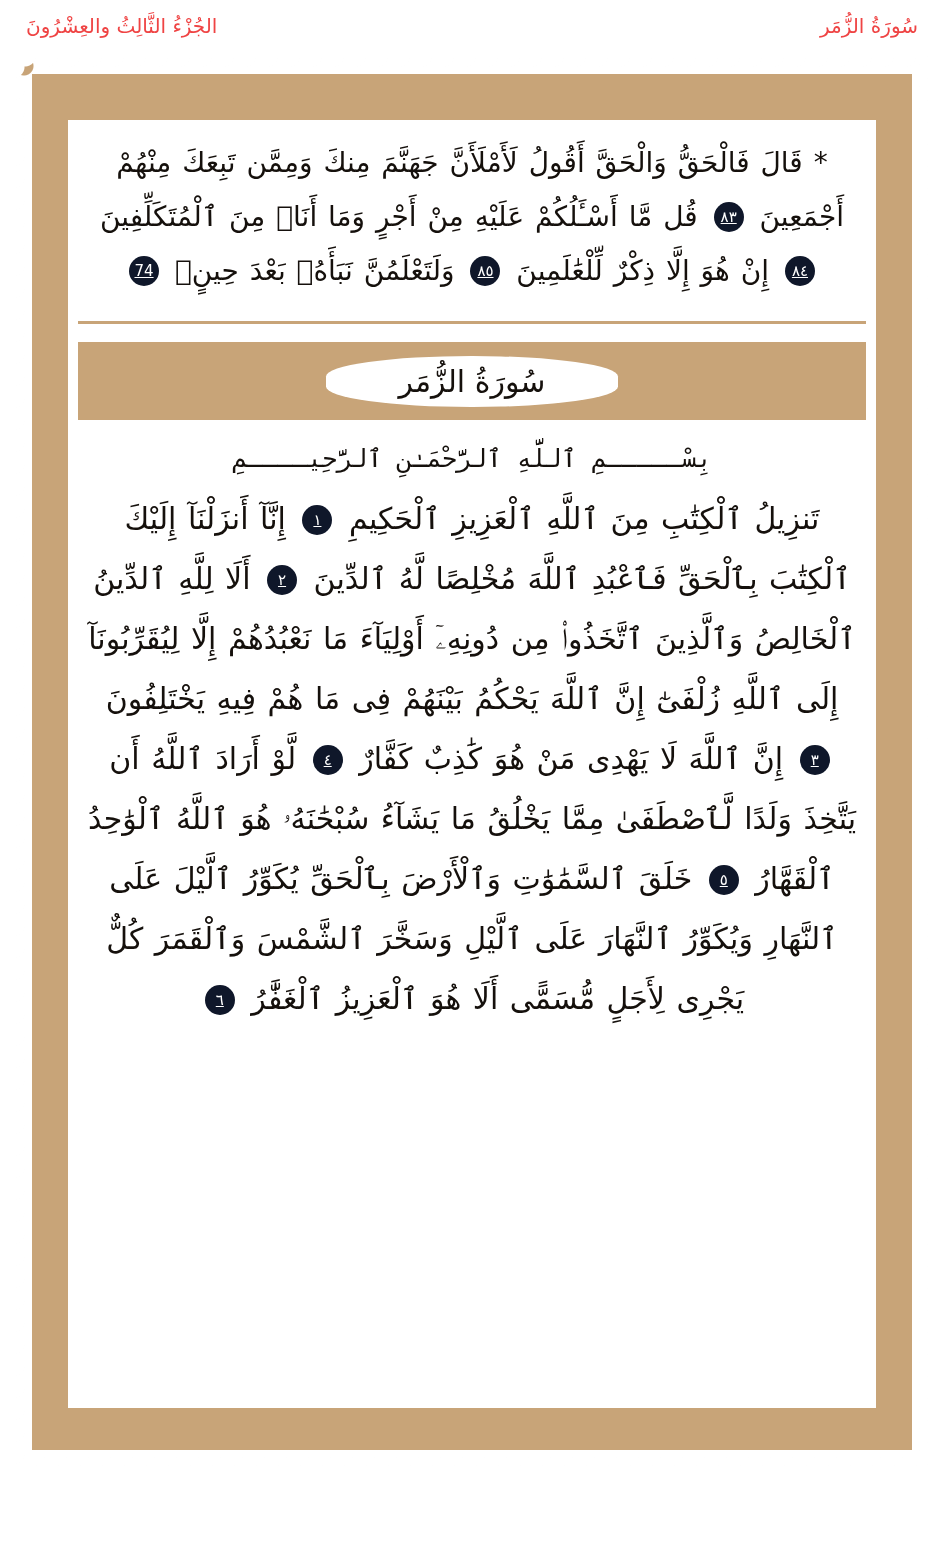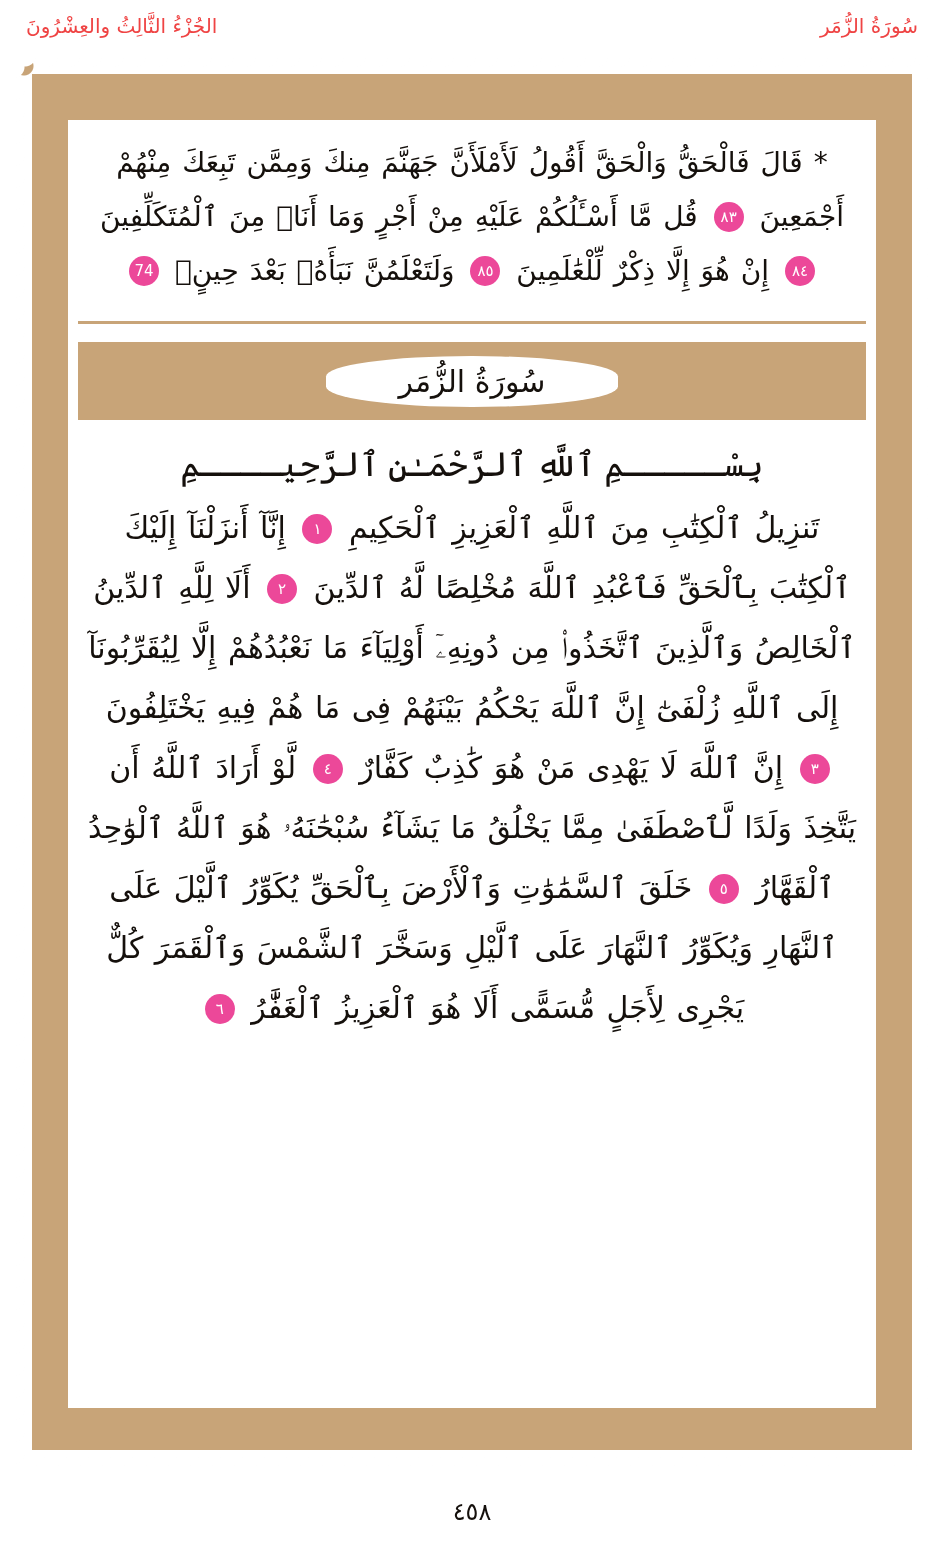--- a/index.html
+++ b/index.html
@@ -131,27 +131,28 @@
 
   
   .ayah-num {
     display: inline-block;
     min-width: 30px;
     height: 30px;
     line-height: 30px;
     margin: 0 5px;
     padding: 0 3px;
     box-sizing: border-box;
-    background: #ec4899;
+    background: #0f172a;
     color: #ffffff;
     border-radius: 50% 50% 50% 50% / 50% 50% 50% 50%;
     font-size: 15px;
     text-align: center;
     vertical-align: 4px;
     font-family: "DejaVu Sans", "Liberation Sans", sans-serif;
+    text-decoration: underline;
   }
 
   
   .surah-band {
     position: relative;
     margin: 18px 0 10px 0;
     height: 78px;
     background: #c8a478;
     display: flex;
     align-items: center;
@@ -161,22 +162,22 @@
     background: #ffffff;
     color: #15100c;
     font-size: 30px;
     padding: 8px 72px;
     border-radius: 50% / 40%;
     font-family: "DejaVu Sans", "Liberation Sans", sans-serif;
     white-space: nowrap;
   }
 
   .basmala {
-    font-family: Liberation Serif, serif;
-    font-size: 34px;
+    font-family: Liberation Mono, monospace;
+    font-size: 25px;
     color: #15100c;
     text-align: center;
     padding: 14px 0 10px 0;
     white-space: nowrap;
   }
 
   
   .rule {
     height: 3px;
     background: #c8a478;
@@ -244,15 +245,14 @@
       <span>إِنَّ ٱللَّهَ لَا يَهْدِى مَنْ هُوَ كَٰذِبٌ كَفَّارٌ</span>
       <span class="ayah-num">٤</span>
       <span>لَّوْ أَرَادَ ٱللَّهُ أَن يَتَّخِذَ وَلَدًا لَّٱصْطَفَىٰ مِمَّا يَخْلُقُ مَا يَشَآءُ سُبْحَٰنَهُۥ هُوَ ٱللَّهُ ٱلْوَٰحِدُ ٱلْقَهَّارُ</span>
       <span class="ayah-num">٥</span>
       <span>خَلَقَ ٱلسَّمَٰوَٰتِ وَٱلْأَرْضَ بِٱلْحَقِّ يُكَوِّرُ ٱلَّيْلَ عَلَى ٱلنَّهَارِ وَيُكَوِّرُ ٱلنَّهَارَ عَلَى ٱلَّيْلِ وَسَخَّرَ ٱلشَّمْسَ وَٱلْقَمَرَ كُلٌّ يَجْرِى لِأَجَلٍ مُّسَمًّى أَلَا هُوَ ٱلْعَزِيزُ ٱلْغَفَّٰرُ</span>
       <span class="ayah-num">٦</span>
     </div>
 
   </div>
 
-  <div class="page-number">٤٥٨</div>
 
 </div>
 
 </body></html>

